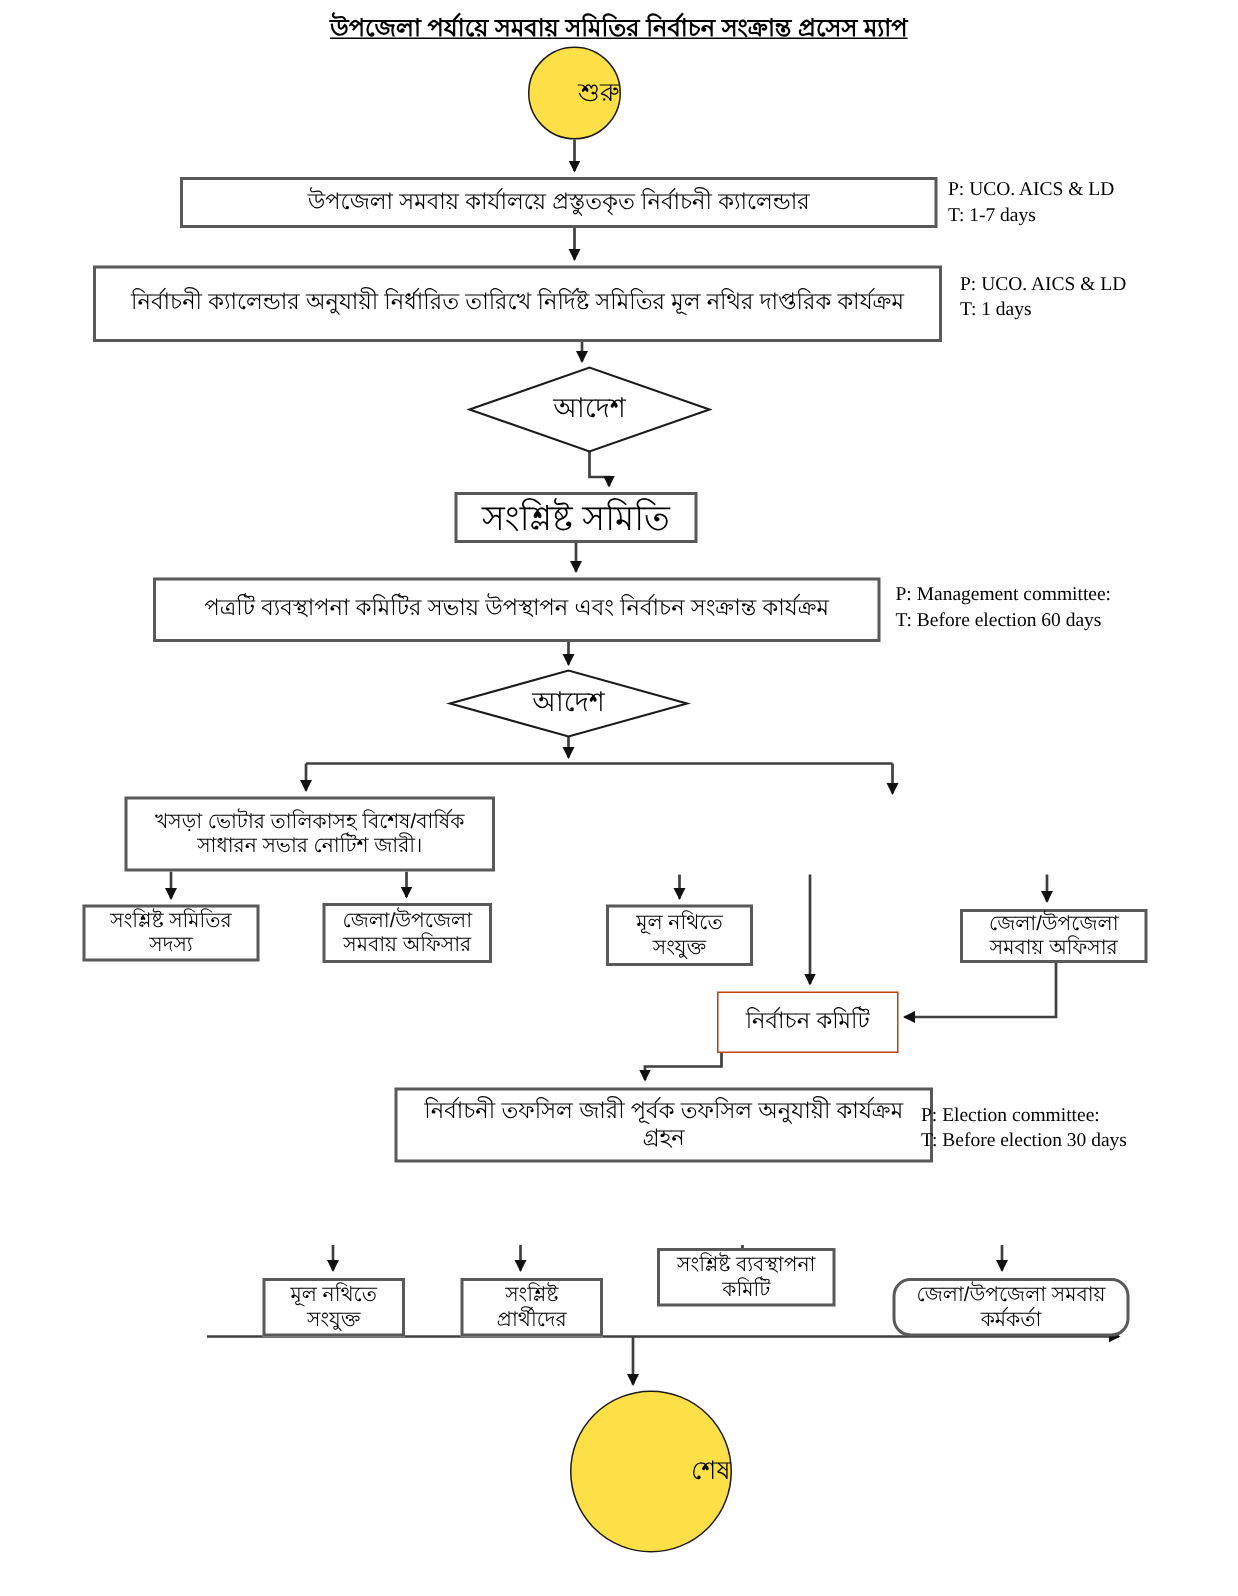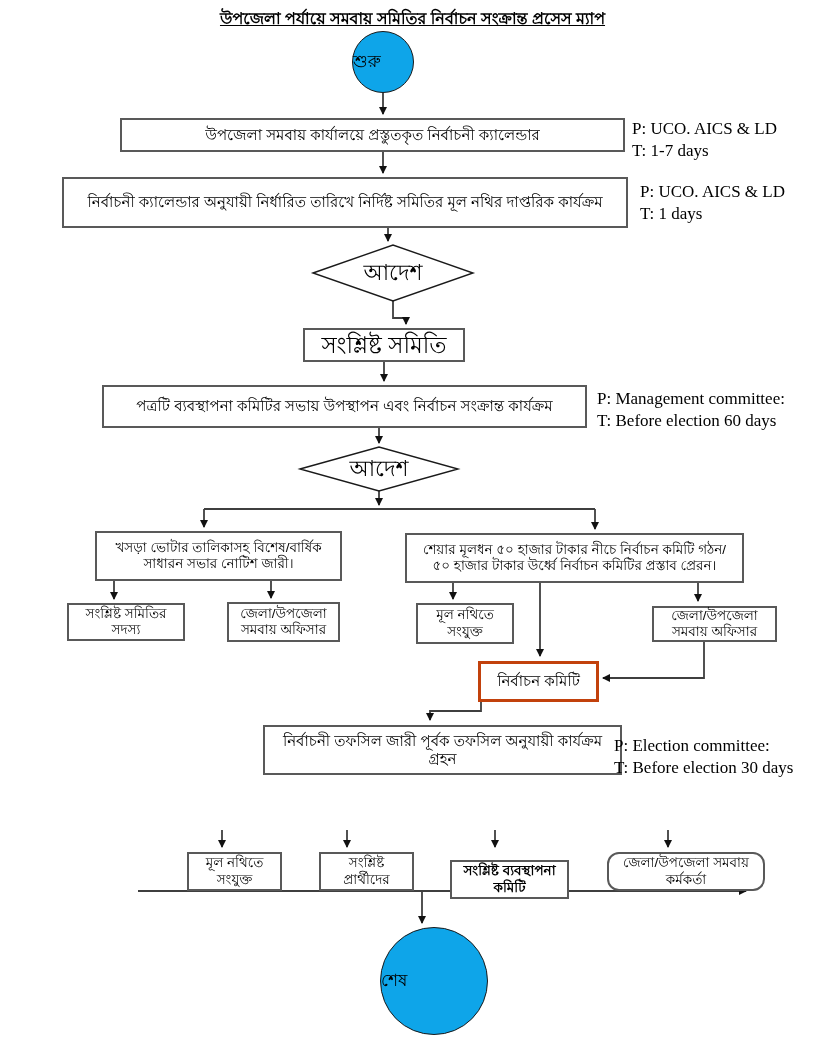--- a/index.html
+++ b/index.html
@@ -9,34 +9,34 @@
   }
   #title{
     position:absolute;top:6px;left:0;right:0;text-align:center;
     font-size:16px;font-weight:bold;text-decoration:underline;
   }
   .node{
     position:absolute;display:flex;align-items:center;justify-content:center;
     text-align:center;background:#fff;box-sizing:border-box;
     border:2px solid #595959;font-size:15px;line-height:1.22;padding:1px 6px;
   }
-  .thin{border:3px solid #c2410c;}
+  .thin{border:1px solid #c2410c;}
   .circle{
-    position:absolute;border:1px solid #1a1a1a;border-radius:50%;background:#0ea5e9;
-    display:flex;align-items:center;justify-content:flex-start;font-size:17px;box-sizing:border-box;
+    position:absolute;border:1px solid #1a1a1a;border-radius:50%;background:#fde047;
+    display:flex;align-items:center;justify-content:flex-end;font-size:17px;box-sizing:border-box;
   }
   .dtext{
     position:absolute;display:flex;align-items:center;justify-content:center;
-    font-size:22px;text-align:center;pointer-events:none;
+    font-size:18px;text-align:center;pointer-events:none;
   }
   .note{
     position:absolute;font-family:"Liberation Serif","DejaVu Serif",serif;
-    font-size:17px;line-height:1.3;white-space:nowrap;
+    font-size:13px;line-height:1.3;white-space:nowrap;
   }
-  .small{font-size:13.5px;margin-left:12px;}
+  .small{font-size:13.5px;}
   svg{position:absolute;left:0;top:0;}
   .big{font-size:23px;}
 </style>
 </head>
 <body>
 
 <div id="stage">
 
   <svg width="825" height="1064" viewBox="0 0 825 1064">
     <defs>
@@ -86,30 +86,29 @@
 
   <div class="node" style="left:120px;top:118px;width:505px;height:34px;">উপজেলা সমবায় কার্যালয়ে প্রস্তুতকৃত নির্বাচনী ক্যালেন্ডার</div>
   <div class="node" style="left:62px;top:177px;width:566px;height:51px;">নির্বাচনী ক্যালেন্ডার অনুযায়ী নির্ধারিত তারিখে নির্দিষ্ট সমিতির মূল নথির দাপ্তরিক কার্যক্রম</div>
   <div class="node big" style="left:303px;top:328px;width:162px;height:34px;">সংশ্লিষ্ট সমিতি</div>
   <div class="node" style="left:102px;top:385px;width:485px;height:43px;">পত্রটি ব্যবস্থাপনা কমিটির সভায় উপস্থাপন এবং নির্বাচন সংক্রান্ত কার্যক্রম</div>
 
   <div class="node small" style="left:83px;top:531px;width:247px;height:50px;">খসড়া ভোটার তালিকাসহ বিশেষ/বার্ষিক সাধারন সভার নোটিশ জারী।</div>
   <div class="node small" style="left:55px;top:603px;width:118px;height:38px;">সংশ্লিষ্ট সমিতির সদস্য</div>
   <div class="node small" style="left:215px;top:602px;width:113px;height:40px;">জেলা/উপজেলা সমবায় অফিসার</div>
 
-  <div class="node small" style="left:393px;top:533px;width:339px;height:50px;">শেয়ার মূলধন ৫০ হাজার টাকার নীচে নির্বাচন কমিটি গঠন/ ৫০ হাজার টাকার উর্ধ্বে নির্বাচন কমিটির প্রস্তাব প্রেরন।</div>
   <div class="node small" style="left:404px;top:603px;width:98px;height:41px;">মূল নথিতে সংযুক্ত</div>
   <div class="node small" style="left:640px;top:606px;width:125px;height:36px;">জেলা/উপজেলা সমবায় অফিসার</div>
 
   <div class="node thin" style="left:478px;top:661px;width:121px;height:41px;">নির্বাচন কমিটি</div>
   <div class="node" style="left:263px;top:725px;width:359px;height:50px;">নির্বাচনী তফসিল জারী পূর্বক তফসিল অনুযায়ী কার্যক্রম গ্রহন</div>
 
   <div class="node small" style="left:175px;top:852px;width:95px;height:39px;">মূল নথিতে সংযুক্ত</div>
   <div class="node small" style="left:307px;top:852px;width:95px;height:39px;">সংশ্লিষ্ট প্রার্থীদের</div>
-  <div class="node small" style="left:438px;top:860px;width:119px;height:39px;font-weight:bold;">সংশ্লিষ্ট ব্যবস্থাপনা কমিটি</div>
+  <div class="node small" style="left:438px;top:832px;width:119px;height:39px;">সংশ্লিষ্ট ব্যবস্থাপনা কমিটি</div>
   <div class="node small" style="left:595px;top:852px;width:158px;height:39px;border-radius:12px;">জেলা/উপজেলা সমবায় কর্মকর্তা</div>
 
   <div class="dtext" style="left:313px;top:255px;width:160px;height:36px;">আদেশ</div>
   <div class="dtext" style="left:300px;top:451px;width:158px;height:36px;">আদেশ</div>
 
   <div class="note" style="left:632px;top:118px;">
     <div>P: UCO. AICS &amp; LD</div>
     <div>T: 1-7 days</div>
   </div>
   <div class="note" style="left:640px;top:181px;">

